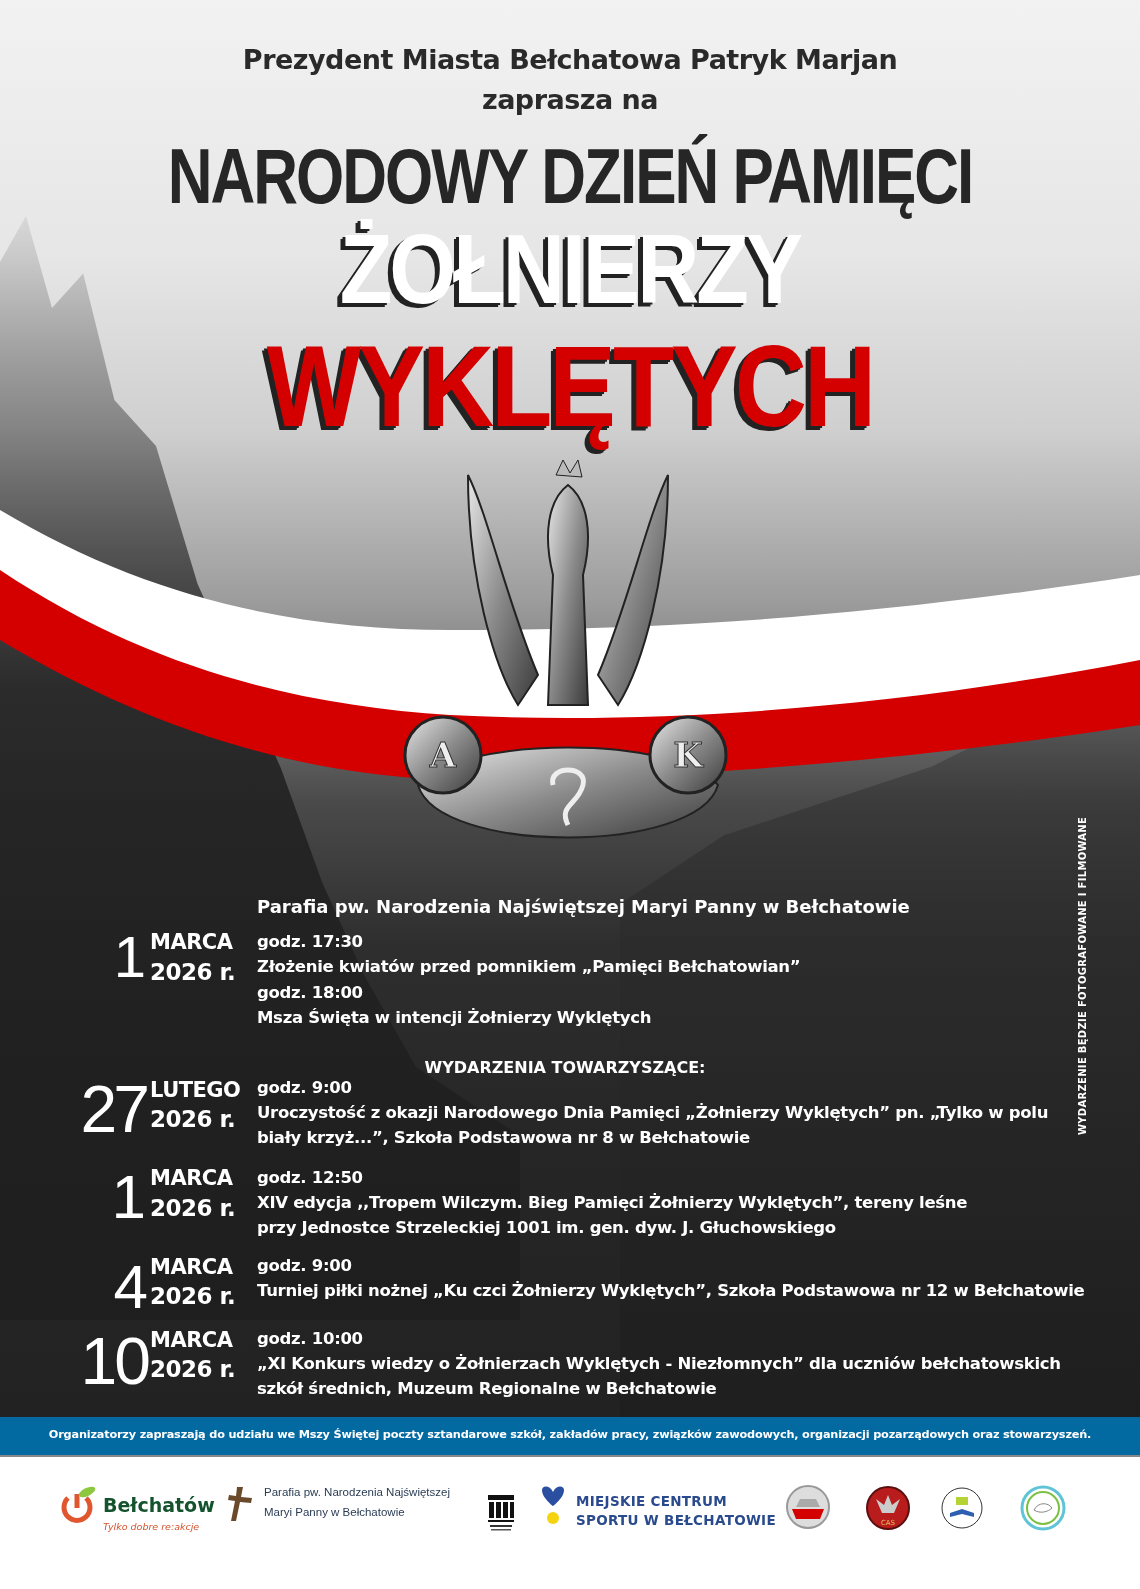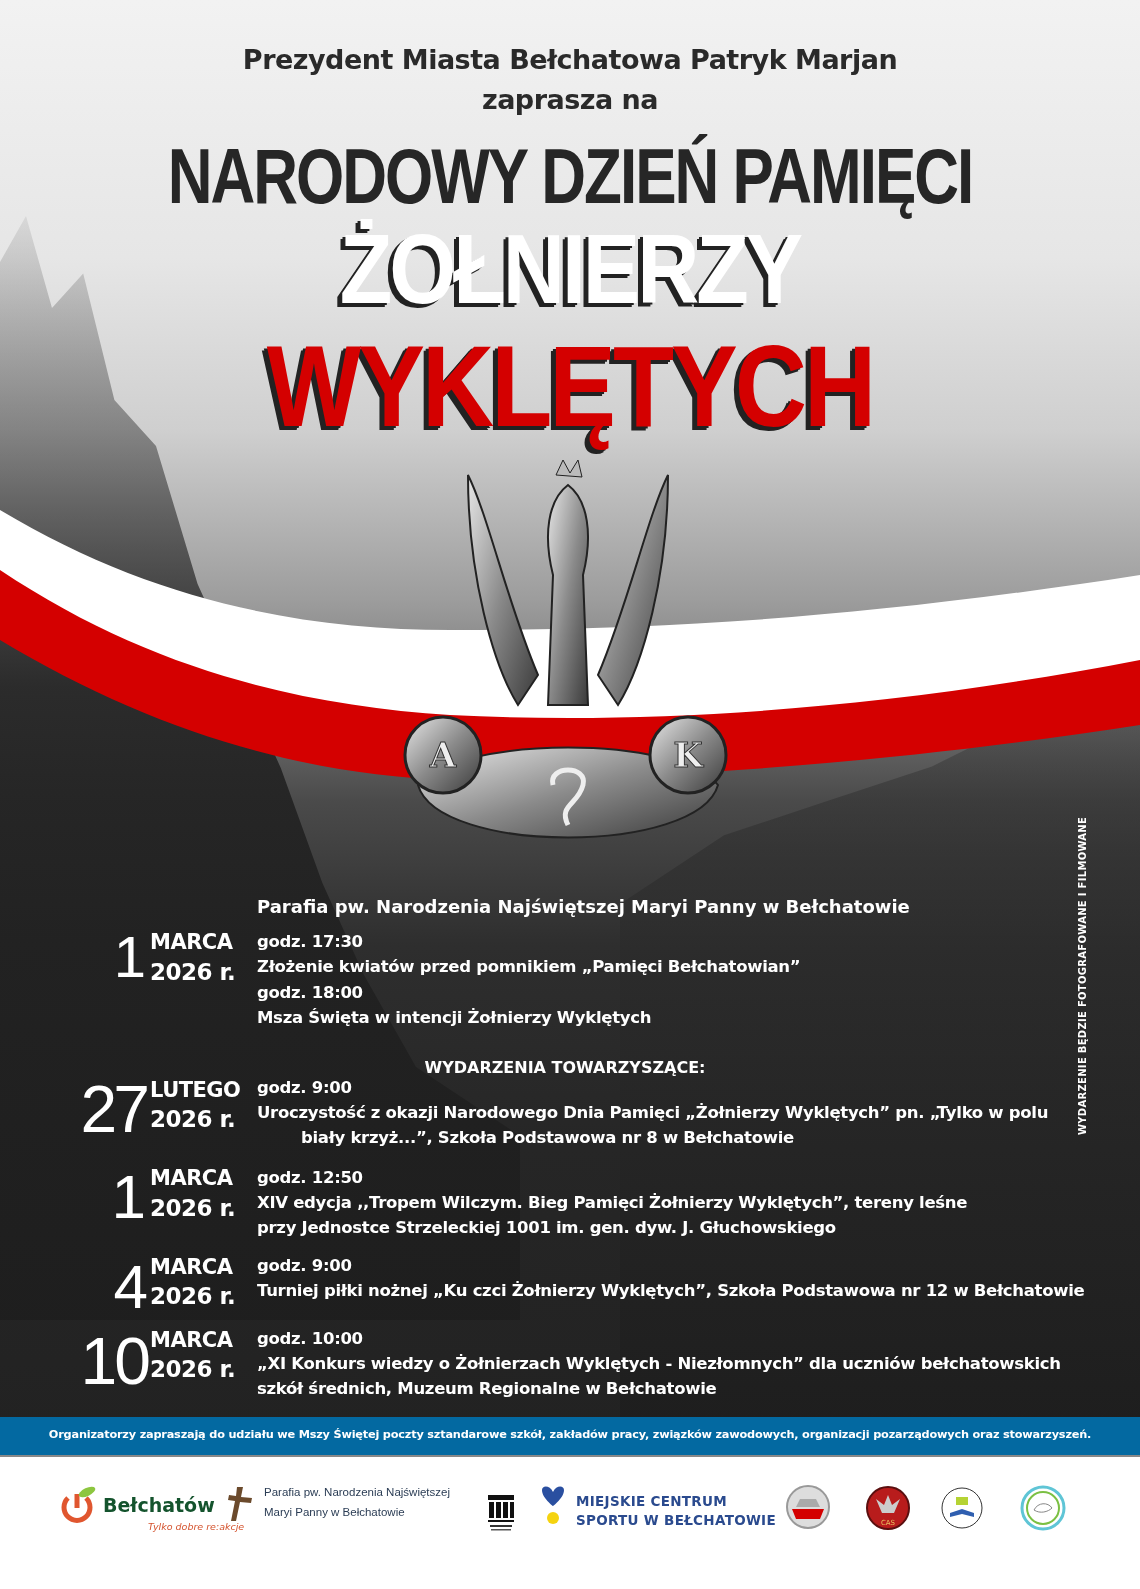--- a/index.html
+++ b/index.html
@@ -29,21 +29,21 @@
   .towarz{position:absolute;left:0;width:1130px;text-align:center;top:1058px;font-size:16px;font-weight:bold;color:#fff;}
   .day{position:absolute;text-align:right;color:#fff;font-family:"Liberation Sans",sans-serif;font-weight:normal;line-height:1;}
   .month{position:absolute;left:150px;color:#fff;font-weight:bold;font-size:21px;line-height:1;letter-spacing:-.5px;}
   .year{position:absolute;left:150px;color:#fff;font-weight:bold;font-size:23px;line-height:1;letter-spacing:-.5px;}
   .line{position:absolute;left:257px;color:#fff;font-weight:bold;font-size:16.5px;white-space:nowrap;letter-spacing:-.3px;}
   .bottom-bar{position:absolute;left:0;top:1417px;width:1140px;height:38px;background:#0369a1;border-bottom:2px solid #888;}
   .bottom-bar span{display:block;text-align:center;line-height:36px;color:#fff;font-weight:bold;font-size:11.3px;letter-spacing:-.2px;}
   .logos{position:absolute;left:0;top:1457px;width:1140px;height:132px;background:#fff;}
   .logo{position:absolute;}
   .bel-name{position:absolute;left:103px;top:1494px;font-size:19px;font-weight:bold;color:#14532d;}
-  .bel-tag{position:absolute;left:103px;top:1521px;font-size:9.5px;font-style:italic;color:#d4532e;margin-left:45px;}
+  .bel-tag{position:absolute;left:103px;top:1521px;font-size:9.5px;font-style:italic;color:#d4532e;}
   .par-line{position:absolute;left:264px;font-size:11.5px;color:#2b3d55;font-family:"Liberation Sans",sans-serif;}
   .mcs{position:absolute;left:576px;font-size:13.5px;font-weight:bold;color:#2a4a8e;letter-spacing:.3px;}
 </style>
 </head>
 <body>
 
 <div class="poster">
   <div class="forest-left"></div>
   <div class="forest-right"></div>
 
@@ -89,21 +89,21 @@
   <div class="line" style="top:983px;">godz. 18:00</div>
   <div class="line" style="top:1008px;">Msza Święta w intencji Żołnierzy Wyklętych</div>
 
   <div class="towarz">WYDARZENIA TOWARZYSZĄCE:</div>
 
   <div class="day" style="left:60px;width:86px;top:1076px;font-size:66px;letter-spacing:-4px;">27</div>
   <div class="month" style="top:1080px;">LUTEGO</div>
   <div class="year" style="top:1108px;">2026 r.</div>
   <div class="line" style="top:1078px;">godz. 9:00</div>
   <div class="line" style="top:1103px;">Uroczystość z okazji Narodowego Dnia Pamięci „Żołnierzy Wyklętych” pn. „Tylko w polu</div>
-  <div class="line" style="top:1128px;margin-left:44px;">biały krzyż...”, Szkoła Podstawowa nr 8 w Bełchatowie</div>
+  <div class="line" style="top:1128px;">biały krzyż...”, Szkoła Podstawowa nr 8 w Bełchatowie</div>
 
   <div class="day" style="left:80px;width:66px;top:1166px;font-size:62px;">1</div>
   <div class="month" style="top:1168px;">MARCA</div>
   <div class="year" style="top:1197px;">2026 r.</div>
   <div class="line" style="top:1168px;">godz. 12:50</div>
   <div class="line" style="top:1193px;">XIV edycja ,,Tropem Wilczym. Bieg Pamięci Żołnierzy Wyklętych”, tereny leśne</div>
   <div class="line" style="top:1218px;">przy Jednostce Strzeleckiej 1001 im. gen. dyw. J. Głuchowskiego</div>
 
   <div class="day" style="left:80px;width:68px;top:1256px;font-size:62px;">4</div>
   <div class="month" style="top:1257px;">MARCA</div>

